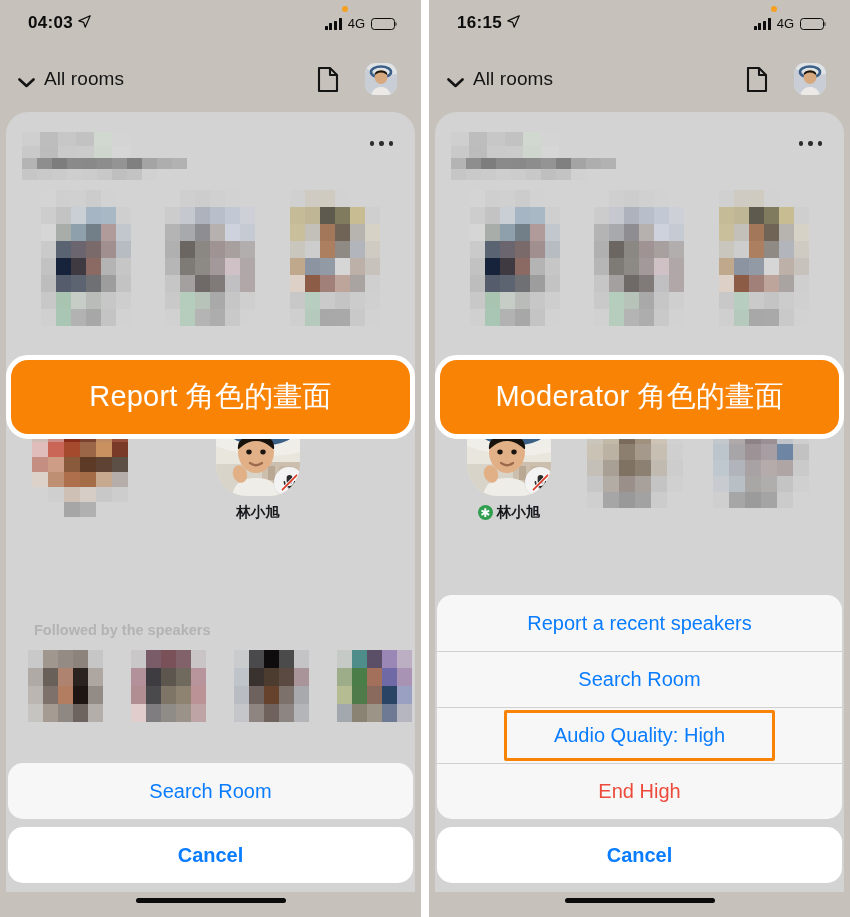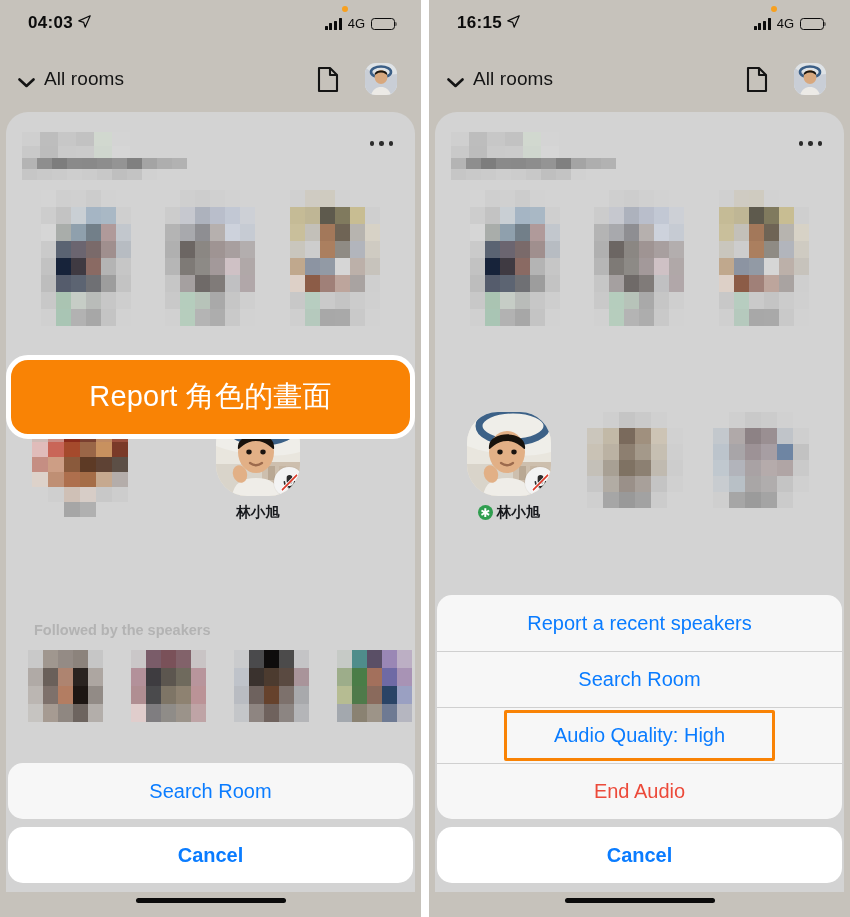--- a/index.html
+++ b/index.html
@@ -1007,26 +1007,29 @@
               <span style="background:#a6a6a6"></span>
               <span style="background:#9b9b9b"></span>
               <span style="background:#a4a4a4"></span>
               <span style="background:#cbcbcb"></span>
               <span style="background:#d3d3d3"></span>
           </div>
         </div>
       </div>
     </div>
 
+    <div class="banner">
+      <span class="banner-text">Moderator 角色的畫面</span>
+    </div>
 
     <div class="sheet-wrap">
       <div class="sheet-group">
         <div class="sheet-item">Report a recent speakers</div>
         <div class="sheet-item">Search Room</div>
         <div class="sheet-item highlight">Audio Quality: High</div>
-        <div class="sheet-item destructive">End Audio</div>
+        <div class="sheet-item destructive">End High</div>
       </div>
       <div class="sheet-cancel">Cancel</div>
     </div>
 
     <div class="home-indicator"></div>
   </div>
 </div>
 
 </body></html>

